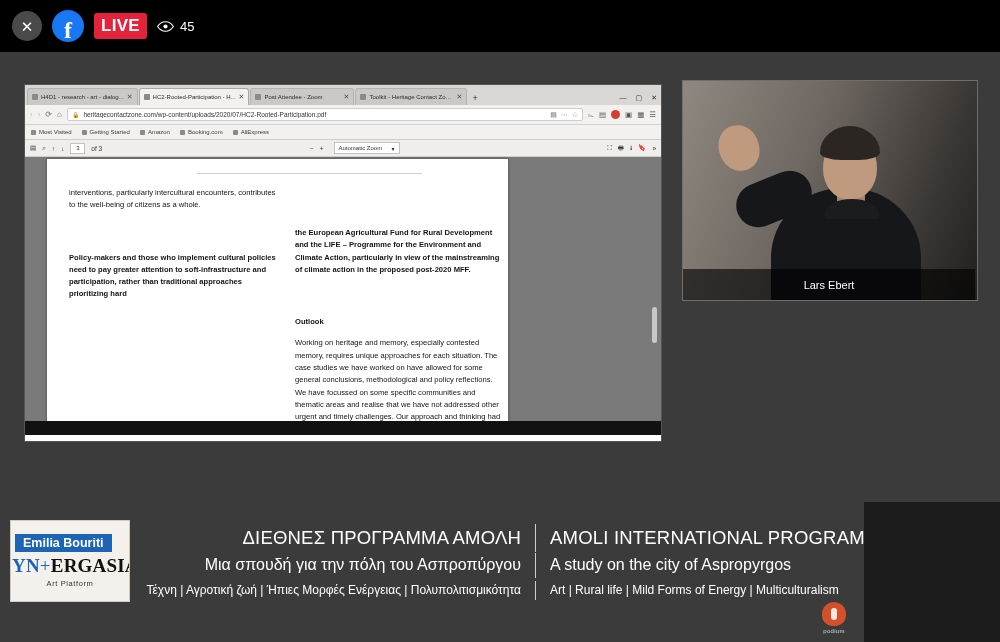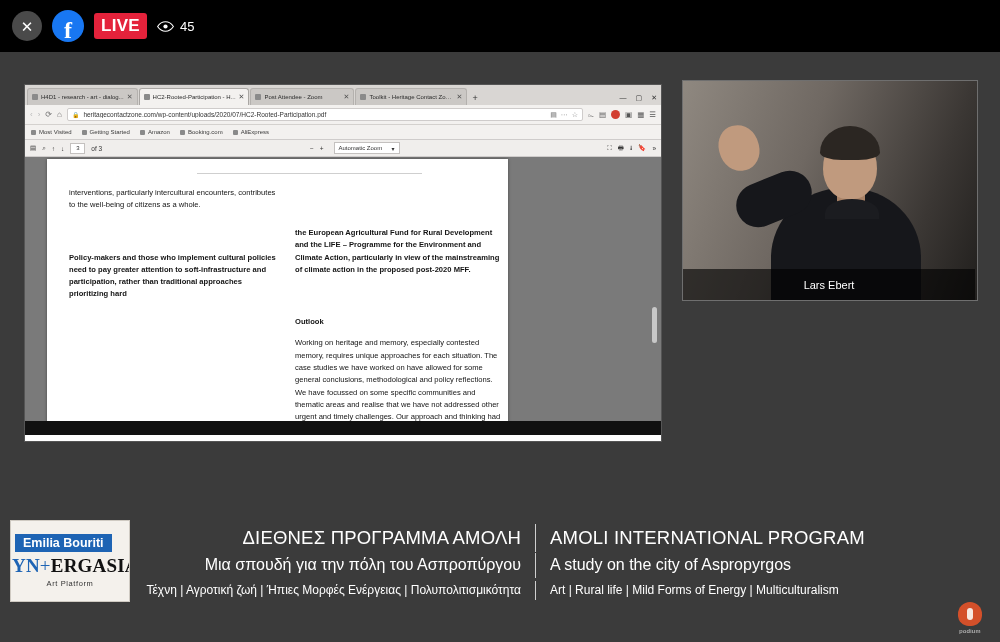--- a/index.html
+++ b/index.html
@@ -174,21 +174,21 @@
     background: #c09a7e; border-radius: 46% 50% 46% 50%; transform: rotate(-14deg);
   }
   .spk-name {
     position: absolute; left: 0; right: 2px; bottom: 0; height: 31px;
     background: rgba(0,0,0,.62); color: #fff; font-size: 11px;
     display: flex; align-items: center; justify-content: center;
   }
 
   
   .banner {
-    position: absolute; left: 0; bottom: 0; width: 1000px; height: 140px;
+    position: absolute; left: 0; bottom: 0; width: 864px; height: 140px;
     background: #3b3b3b;
   }
   .logo-card {
     position: absolute; left: 10px; top: 18px; width: 120px; height: 82px;
     background: #f4f1ec; border: 1px solid #cfcac2; overflow: hidden;
     display: flex; flex-direction: column; align-items: center; justify-content: center;
   }
   .logo-name {
     background: #1e64b4; color: #fff; font-size: 12.5px; font-weight: bold;
     padding: 2px 8px; align-self: flex-start; margin-left: 4px;

